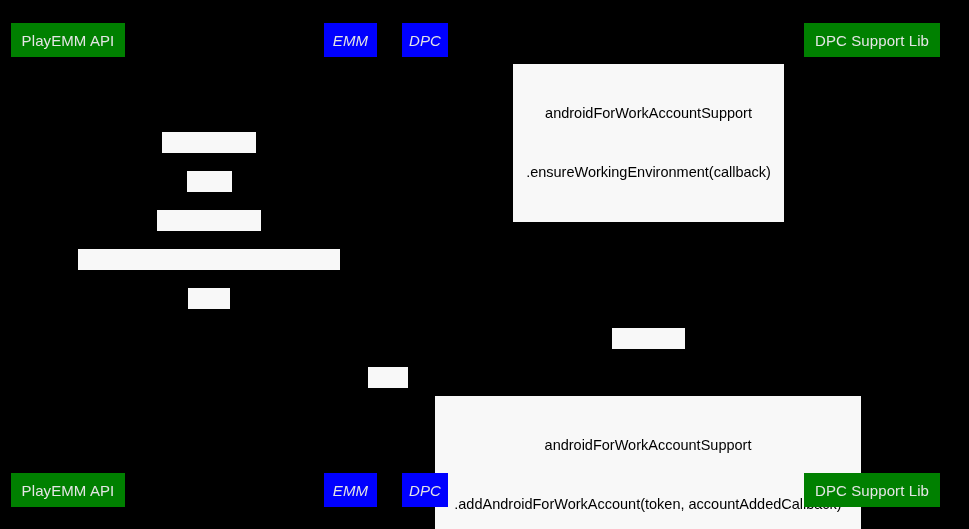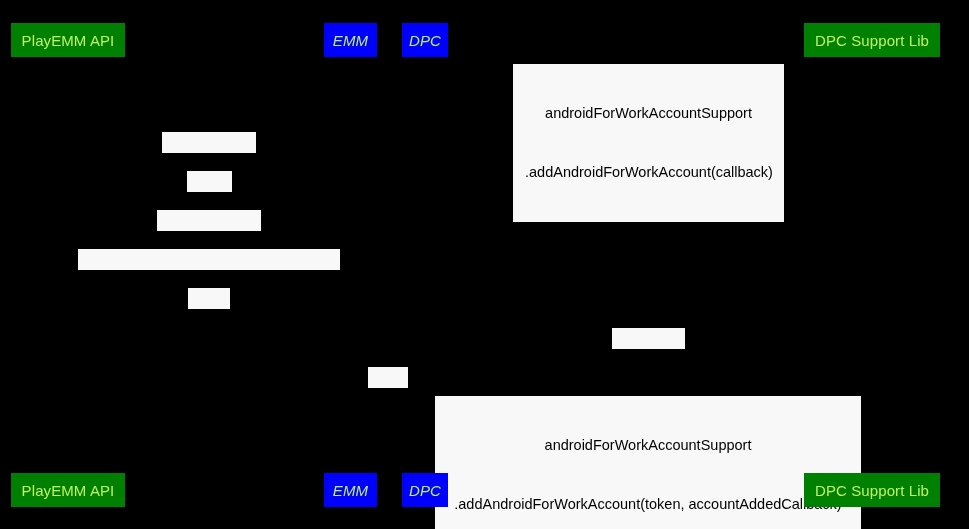--- a/index.html
+++ b/index.html
@@ -17,21 +17,21 @@
     font-family: "Liberation Sans", sans-serif;
   }
 
   
   .actor {
     position: absolute;
     box-sizing: border-box;
     display: flex;
     align-items: center;
     justify-content: center;
-    color: #bef264;
+    color: #e5e5e5;
     font-size: 15px;
     line-height: 1;
     letter-spacing: 0.1px;
     white-space: nowrap;
     user-select: none;
   }
   .actor.green { background: #008000; }
   .actor.blue  { background: #0000ff; font-style: italic; }
 
   
@@ -97,21 +97,21 @@
   <div class="arrow" style="left:67px;  top:192px; width:283px;"></div>
   <div class="arrow" style="left:67px;  top:231px; width:283px;"></div>
   <div class="arrow" style="left:67px;  top:270px; width:283px;"></div>
   <div class="arrow" style="left:67px;  top:309px; width:283px;"></div>
   <div class="arrow" style="left:424px; top:349px; width:447px;"></div>
   <div class="arrow" style="left:350px; top:388px; width:74px;"></div>
   <div class="arrow" style="left:424px; top:437px; width:447px;"></div>
 
   <div class="msg two-line" style="left:513px; top:64px; width:271px;">
     <div>androidForWorkAccountSupport</div>
-    <div>.addAndroidForWorkAccount(callback)</div>
+    <div>.ensureWorkingEnvironment(callback)</div>
   </div>
 
   <div class="msg" style="left:162px; top:132px; width:94px; height:21px;">
     <span>users.insert()</span>
   </div>
 
   <div class="msg" style="left:187px; top:171px; width:45px; height:21px;">
     <span>userID</span>
   </div>
 

